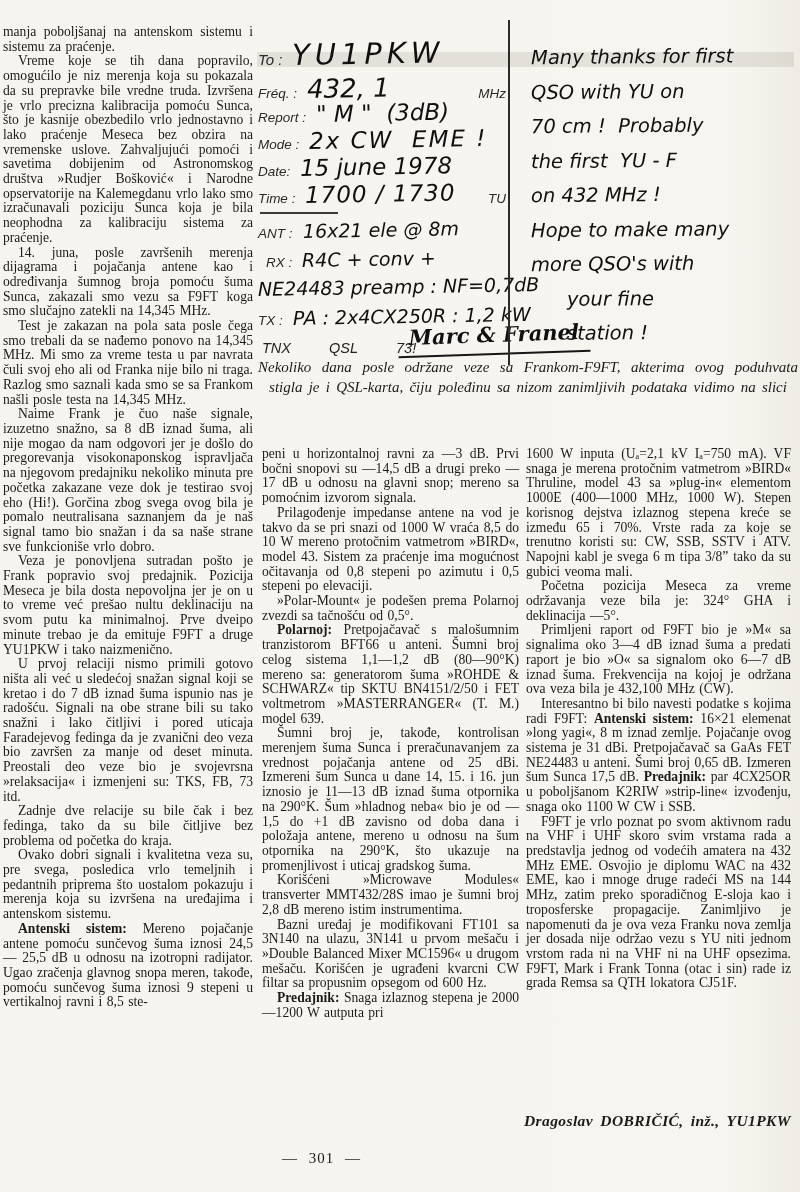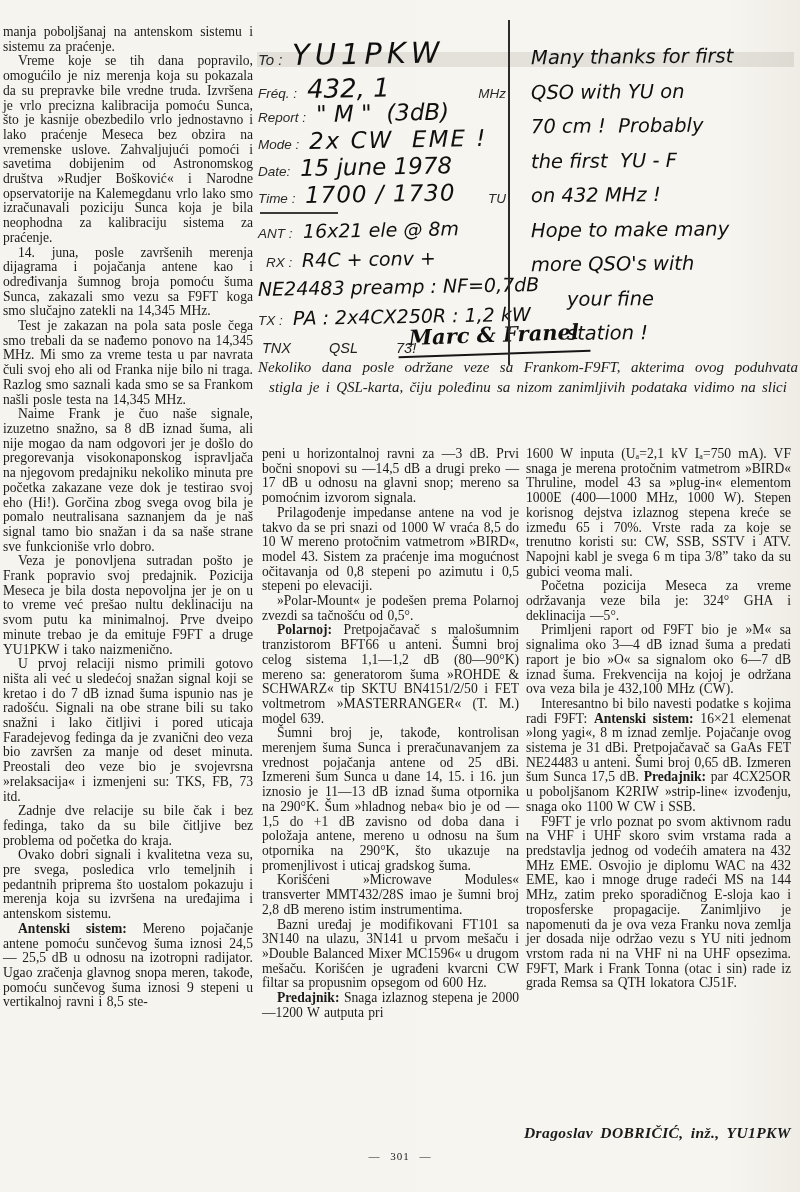--- a/index.html
+++ b/index.html
@@ -18,21 +18,21 @@
     text-indent:15px;word-spacing:1px;
   }
   .col p.para.noindent{text-indent:0;}
   .col .bold{font-weight:bold;}
   #col-left{left:3px;top:25px;width:250px;}
   #col-mid{left:262px;top:447px;width:257px;}
   #col-right{left:526px;top:447px;width:265px;}
   .byline{
     position:absolute;left:524px;top:1112px;width:268px;
     font-weight:bold;font-style:italic;font-size:15.5px;
-    text-align:justify;letter-spacing:.4px;word-spacing:3px;margin-top:12px;
+    text-align:justify;letter-spacing:.4px;word-spacing:3px;
   }
   
   .caption{
     position:absolute;left:258px;top:357px;width:540px;
     font-style:italic;font-size:15px;line-height:20px;
     text-align:justify;text-align-last:center;word-spacing:2.5px;
   }
   
   .band{position:absolute;left:257px;top:52px;width:537px;height:15px;background:rgba(110,104,92,.14);}
   .v-divider{position:absolute;left:508px;top:20px;width:2px;height:345px;background:#2c2c2c;}
@@ -72,22 +72,22 @@
     font-family:"DejaVu Serif",serif;font-style:italic;font-weight:bold;
     font-size:21px;text-align:center;padding-bottom:6px;
     border-bottom:2.5px solid #161616;transform:rotate(-2deg);
     white-space:nowrap;color:#101010;
   }
   .card-message{position:absolute;left:531px;top:40px;width:262px;}
   .msg-line{font-size:19.5px;line-height:34.5px;transform:rotate(-.5deg);}
   .msg-line:nth-child(8),.msg-line:nth-child(9){padding-left:36px;}
   
   .page-num{
-    position:absolute;left:300px;top:1150px;width:200px;
-    text-align:center;font-size:11px;letter-spacing:1px;word-spacing:6px;
+    position:absolute;left:282px;top:1150px;width:200px;
+    text-align:left;font-size:15px;letter-spacing:1px;word-spacing:6px;
   }
 </style>
 </head>
 <body>
 
 <div class="page">
 
   <div class="band"></div>
 
   <div id="col-left" class="col">

